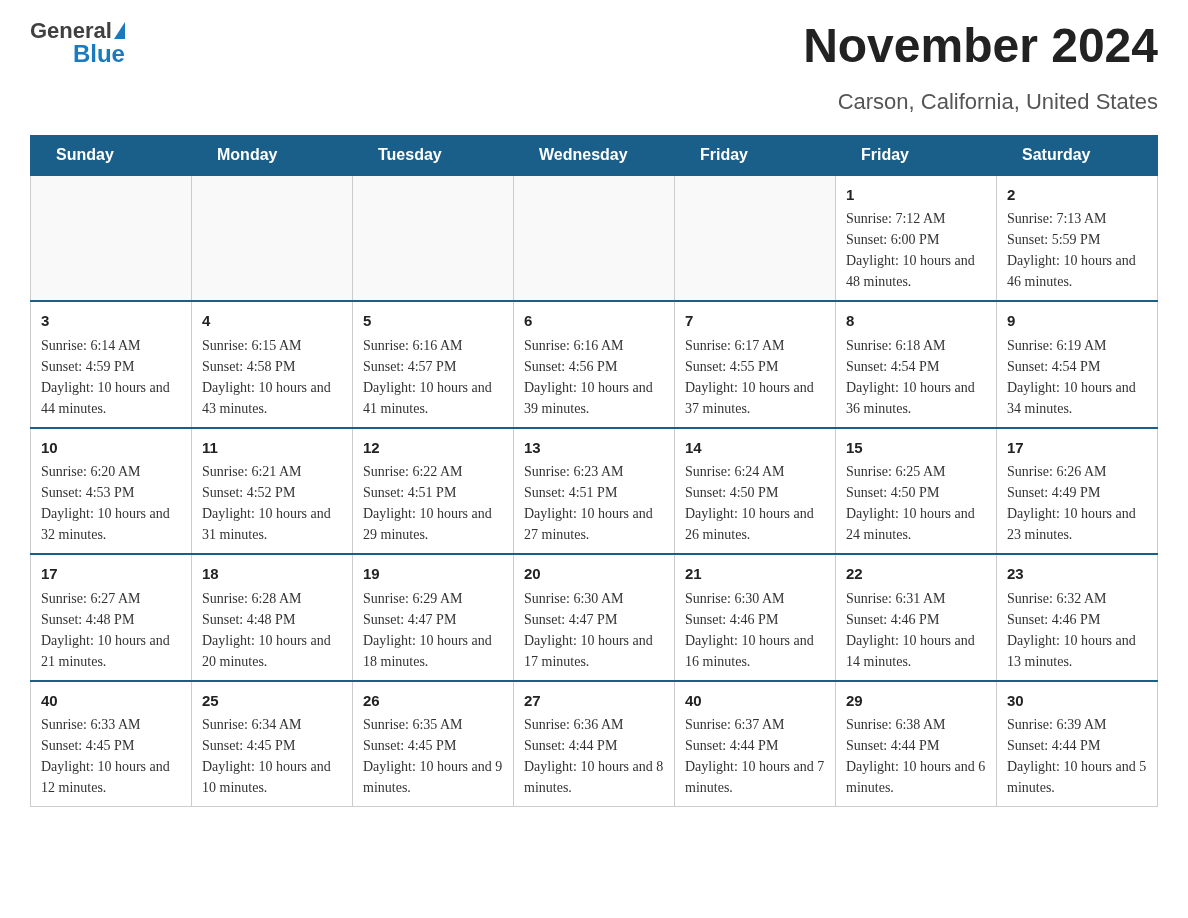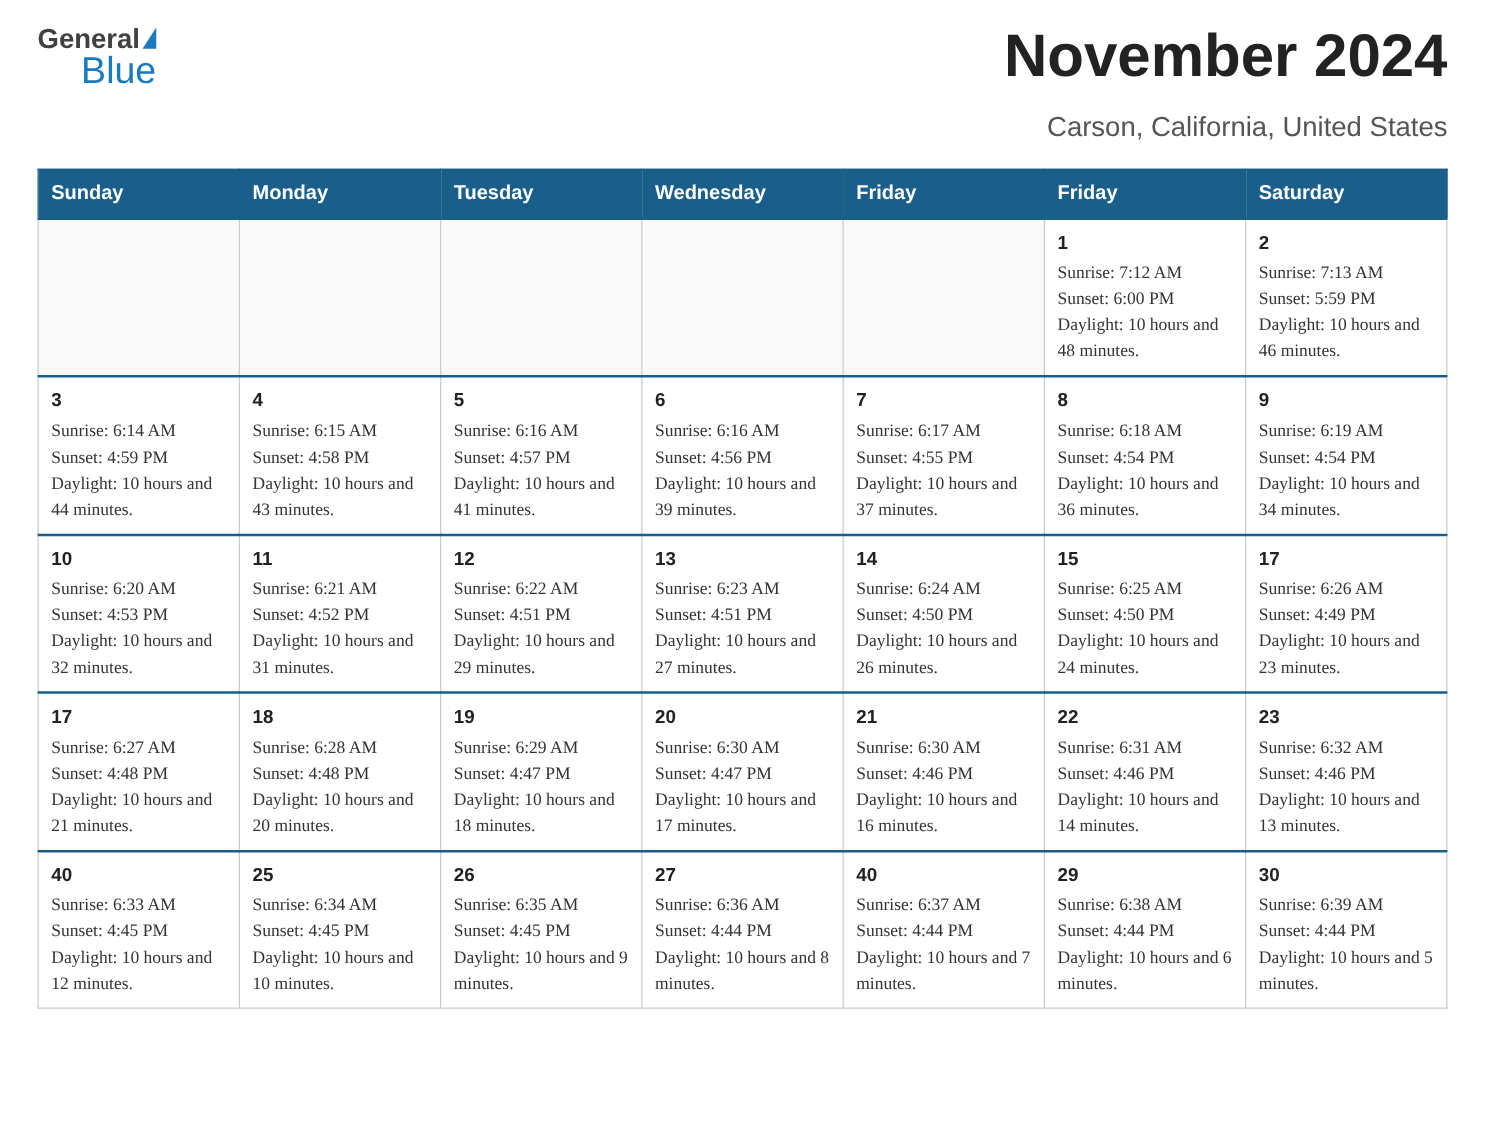--- a/index.html
+++ b/index.html
@@ -20,22 +20,22 @@
       display: flex;
       align-items: center;
       gap: 0;
     }
     .logo-text-general {
       font-size: 22px;
       font-weight: bold;
       color: #404040;
     }
     .logo-text-blue {
-      font-size: 30px;
-      font-weight: normal;
+      font-size: 24px;
+      font-weight: bold;
       color: #1a7abf;
     }
     .title-block {
       text-align: right;
     }
     .title-block h1 {
       font-size: 48px;
       font-weight: bold;
       color: #222;
       line-height: 1.1;
@@ -50,21 +50,21 @@
     .calendar {
       width: 100%;
       border-collapse: collapse;
       border: 1px solid #bbb;
     }
     .calendar thead tr th {
       background-color: #1a5f8a;
       color: #fff;
       font-size: 16px;
       font-weight: bold;
-      padding: 10px 10px;
+      padding: 10px 25px;
       text-align: left;
       border: 1px solid #1a5f8a;
     }
     .calendar tbody tr td {
       vertical-align: top;
       border: 1px solid #ccc;
       padding: 8px 10px;
       width: 14.28%;
       min-height: 100px;
       font-size: 13px;

